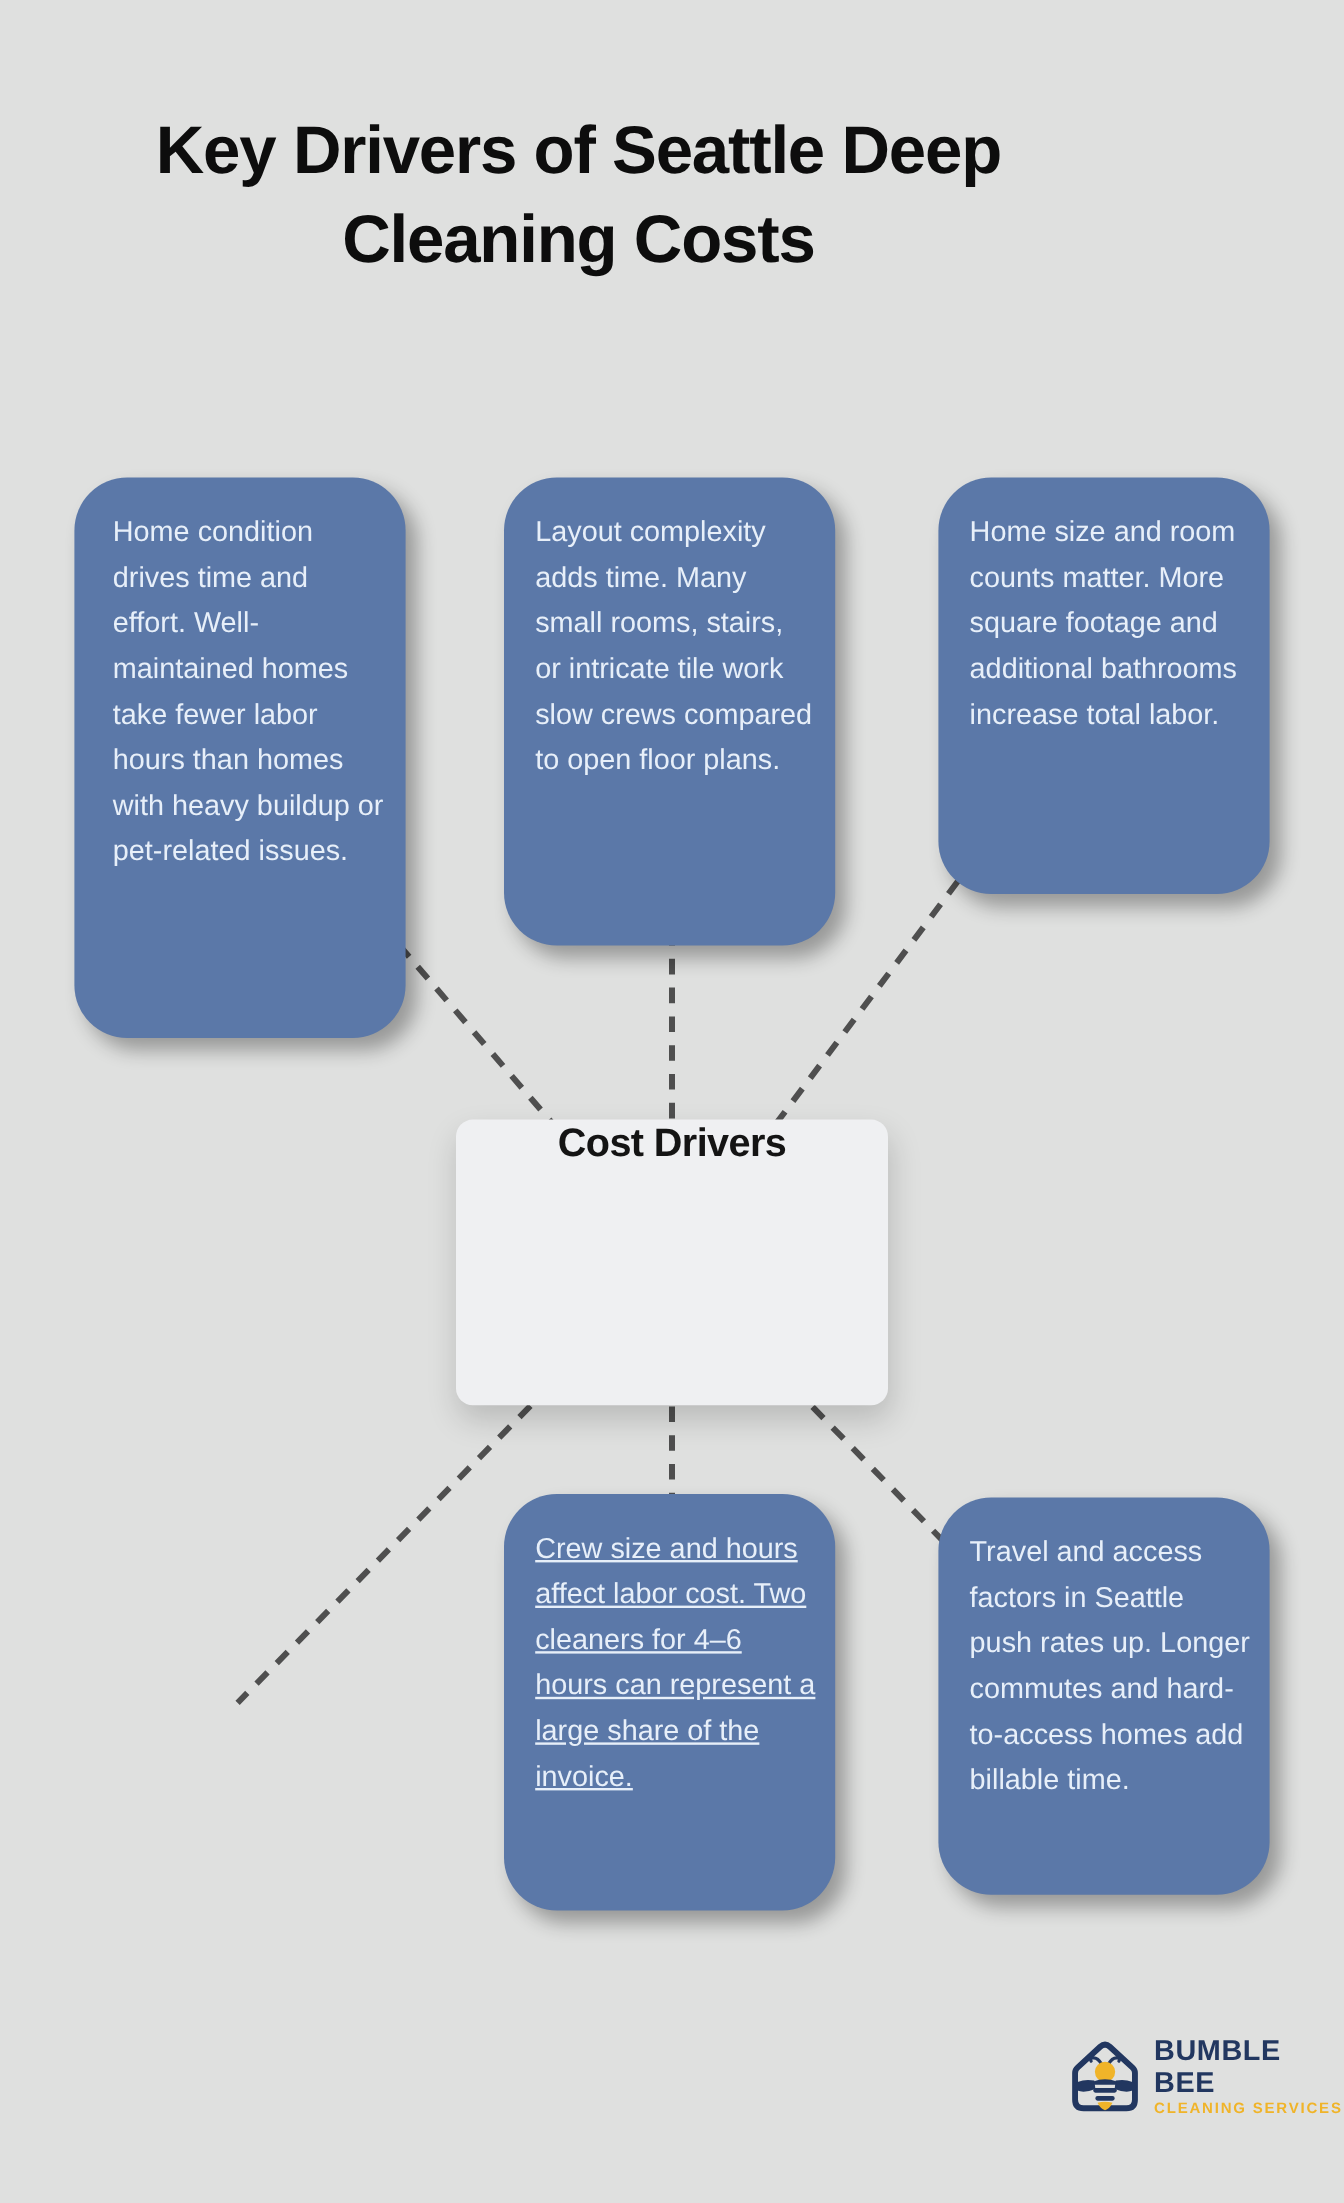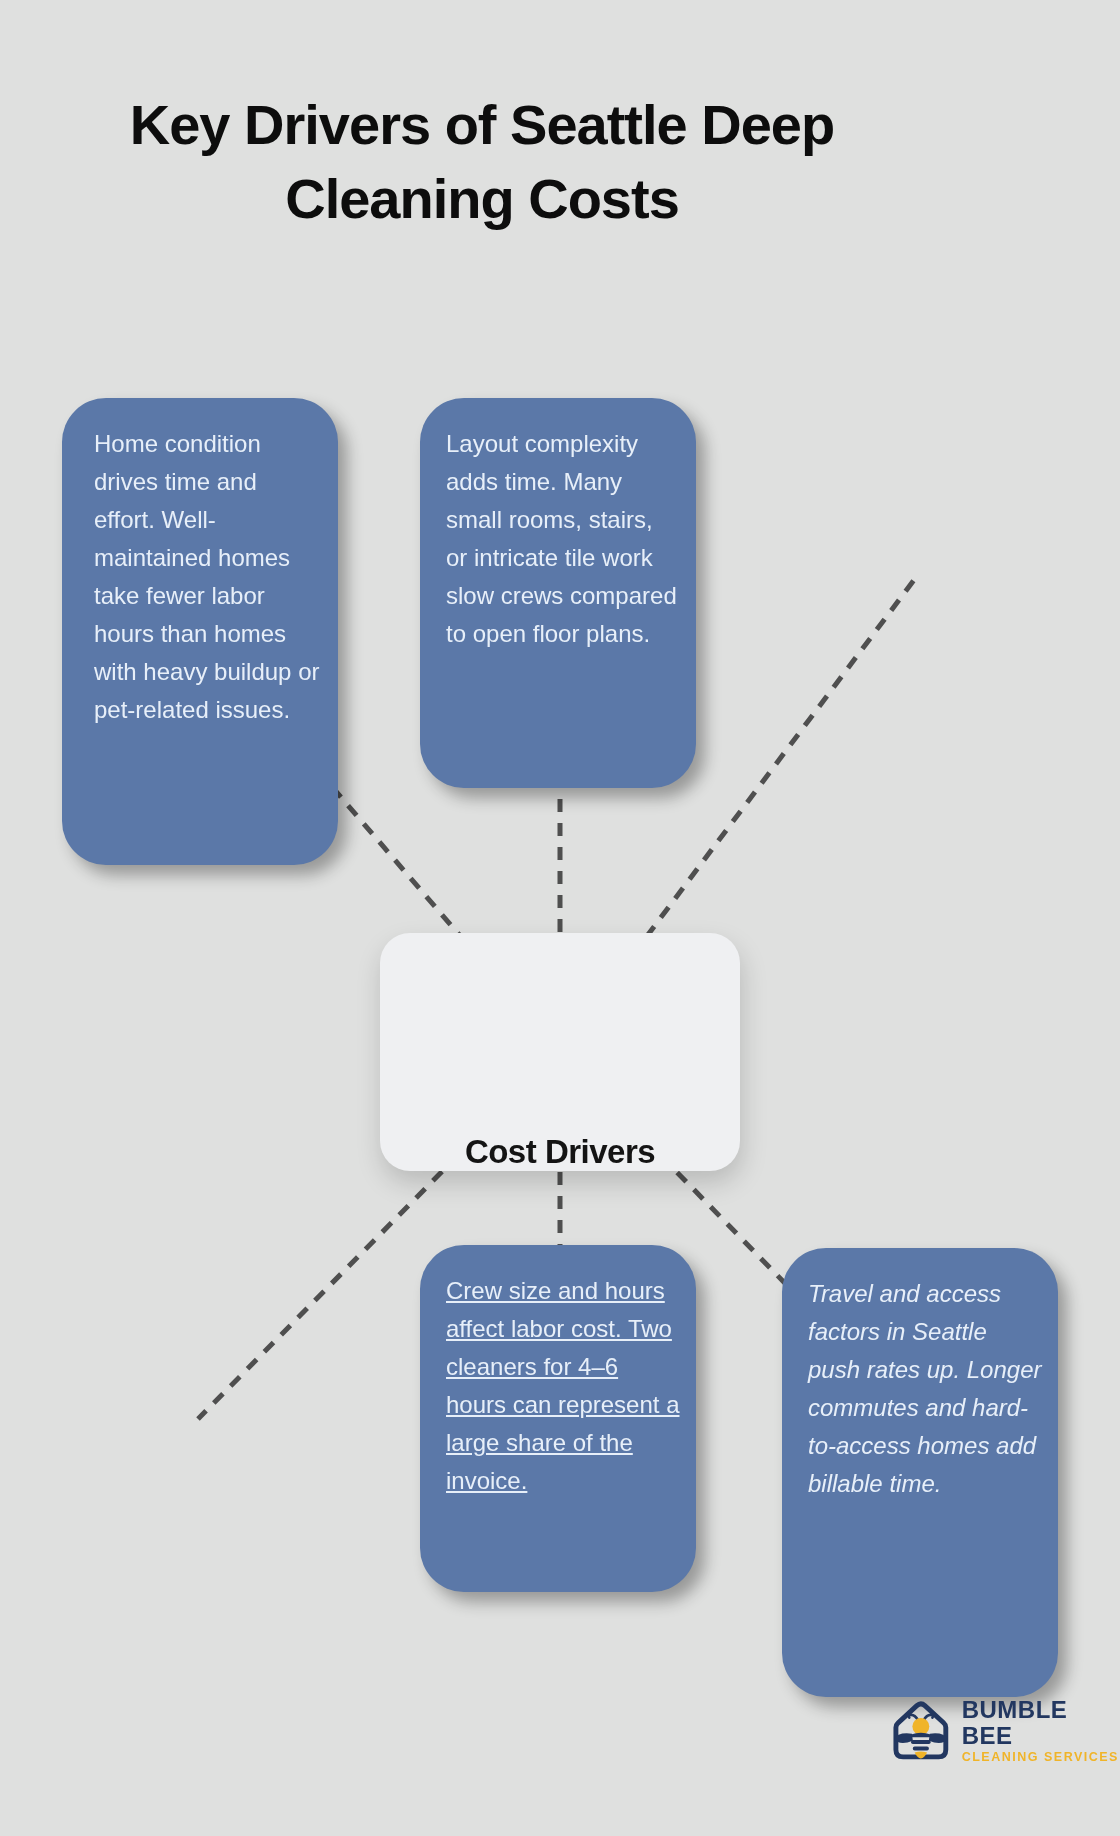--- a/index.html
+++ b/index.html
@@ -38,29 +38,29 @@
     padding:27px 16px 20px 26px;
     box-sizing:border-box;
     box-shadow:9px 10px 16px rgba(0,0,0,0.32);
     z-index:2;
   }
   .n1{left:62px;top:398px;height:467px;padding-left:32px;}
   .n2{left:420px;top:398px;height:390px;}
   .n3{left:782px;top:398px;height:347px;}
   .n4{left:62px;top:1245px;height:348px;}
   .n5{left:420px;top:1245px;height:347px;text-decoration:underline;}
-  .n6{left:782px;top:1248px;height:449px;font-style:italic;}
+  .n6{left:782px;top:1248px;height:331px;}
   .center-node{
     position:absolute;
     left:380px;top:933px;
     width:360px;height:238px;
-    border-radius:30px;
+    border-radius:14px;
     background:#eff0f2;
     box-shadow:2px 12px 26px rgba(0,0,0,0.17);
-    display:flex;align-items:flex-end;justify-content:center;
+    display:flex;align-items:flex-start;justify-content:center;
     z-index:3;
   }
   .center-node .label{
     font-size:33px;
     font-weight:700;
     color:#141414;
     letter-spacing:-0.5px;
   }
   .logo{
     position:absolute;
@@ -107,20 +107,23 @@
       <line x1="560" y1="1052" x2="920" y2="1422"></line>
     </g>
   </svg>
 
   <div class="node n1">
     <span>Home condition drives time and effort. Well-maintained homes take fewer labor hours than homes with heavy buildup or pet-related issues.</span>
   </div>
   <div class="node n2">
     <span>Layout complexity adds time. Many small rooms, stairs, or intricate tile work slow crews compared to open floor plans.</span>
   </div>
+  <div class="node n3">
+    <span>Home size and room counts matter. More square footage and additional bathrooms increase total labor.</span>
+  </div>
   <div class="node n5">
     <span>Crew size and hours affect labor cost. Two cleaners for 4–6 hours can represent a large share of the invoice.</span>
   </div>
   <div class="node n6">
     <span>Travel and access factors in Seattle push rates up. Longer commutes and hard-to-access homes add billable time.</span>
   </div>
 
   <div class="center-node">
     <span class="label">Cost Drivers</span>
   </div>

